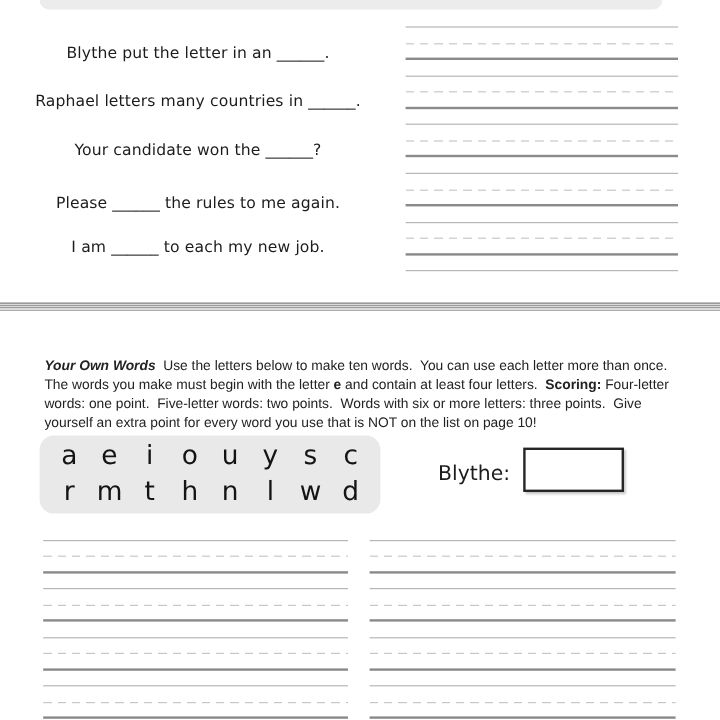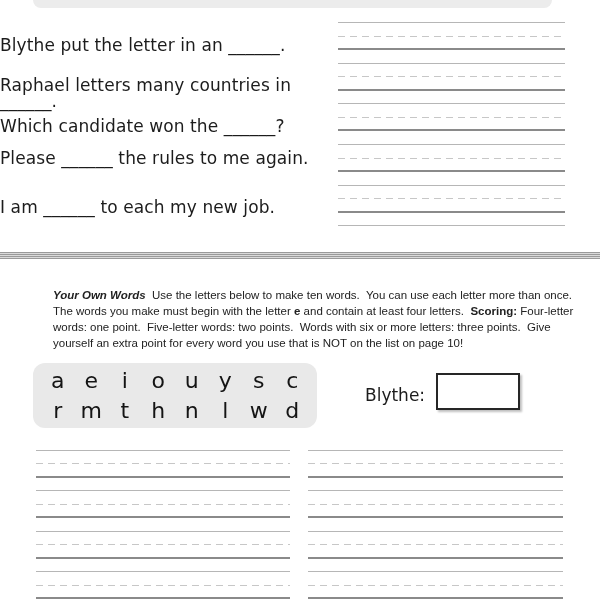--- a/index.html
+++ b/index.html
@@ -9,43 +9,42 @@
     font-family:"DejaVu Sans",sans-serif;
   }
   
   .top-bar{
     position:absolute;left:33px;top:0;width:519px;height:8px;
     background:#ececec;border-radius:0 0 10px 10px;
   }
   
   .sentence{
     position:absolute;left:0;width:330px;height:16px;line-height:16px;
-    text-align:left;font-size:17px;color:#1c1c1c;
+    text-align:center;font-size:13px;color:#1c1c1c;
     font-family:"DejaVu Sans",sans-serif;letter-spacing:0.1px;
   }
-  .s0{top:37px}.s1{top:77px}.s2{top:118px}.s3{top:150px}.s4{top:199px}
+  .s0{top:37px}.s1{top:77px}.s2{top:118px}.s3{top:162px}.s4{top:199px}
   
   .lines-area{position:absolute;}
   .answer-area{left:338px;top:22px;width:227px;height:206px;}
   .wline{position:absolute;left:0;right:0;height:1px;}
   .wline.light-solid{background:#b6b6b6;}
   .wline.dashed{background:repeating-linear-gradient(90deg,#c7c7c7 0 7px,transparent 7px 12px);}
   .wline.dark-solid{height:2px;margin-top:-1px;background:#8a8a8a;}
   
   .divider{
     position:absolute;left:0;top:252px;width:600px;height:7px;
     background:linear-gradient(#9a9a9a 0 1px,#dadada 1px 2px,#9a9a9a 2px 3px,#dadada 3px 4px,#9a9a9a 4px 5px,#dadada 5px 6px,#9a9a9a 6px 7px);
   }
   
   .instructions{
-    position:absolute;left:37px;top:275px;width:521px;
+    position:absolute;left:37px;top:285px;width:521px;
     font-family:"Liberation Sans",sans-serif;
     font-size:11.5px;line-height:16.3px;color:#222;
     white-space:pre-wrap;
-    margin-left:16px;
   }
   .instructions .bi{font-weight:bold;font-style:italic;}
   .instructions .b{font-weight:bold;}
   
   .letter-bank{
     position:absolute;left:33px;top:363px;width:284px;height:65px;
     background:#e9e9e9;border-radius:12px;
     display:grid;grid-template-columns:repeat(8,1fr);grid-template-rows:1fr 1fr;
     align-items:center;justify-items:center;
     padding:2px 8px;box-sizing:border-box;
@@ -65,21 +64,21 @@
   .bottom-left{left:36px;top:450px;width:254px;height:150px;}
   .bottom-right{left:308px;top:450px;width:255px;height:150px;}
 </style>
 </head>
 <body>
 
 <div class="top-bar"></div>
 
 <div class="sentence s0">Blythe put the letter in an ______.</div>
 <div class="sentence s1">Raphael letters many countries in ______.</div>
-<div class="sentence s2">Which candidate won the ______?</div>
+<div class="sentence s2">Your candidate won the ______?</div>
 <div class="sentence s3">Please ______ the rules to me again.</div>
 <div class="sentence s4">I am ______ to each my new job.</div>
 
 <div class="lines-area answer-area">
     <div class="wline light-solid" style="top: 0px;"></div>
     <div class="wline dashed" style="top: 13.55px;"></div>
     <div class="wline dark-solid" style="top: 27.1px;"></div>
     <div class="wline light-solid" style="top: 40.65px;"></div>
     <div class="wline dashed" style="top: 54.2px;"></div>
     <div class="wline dark-solid" style="top: 67.75px;"></div>

